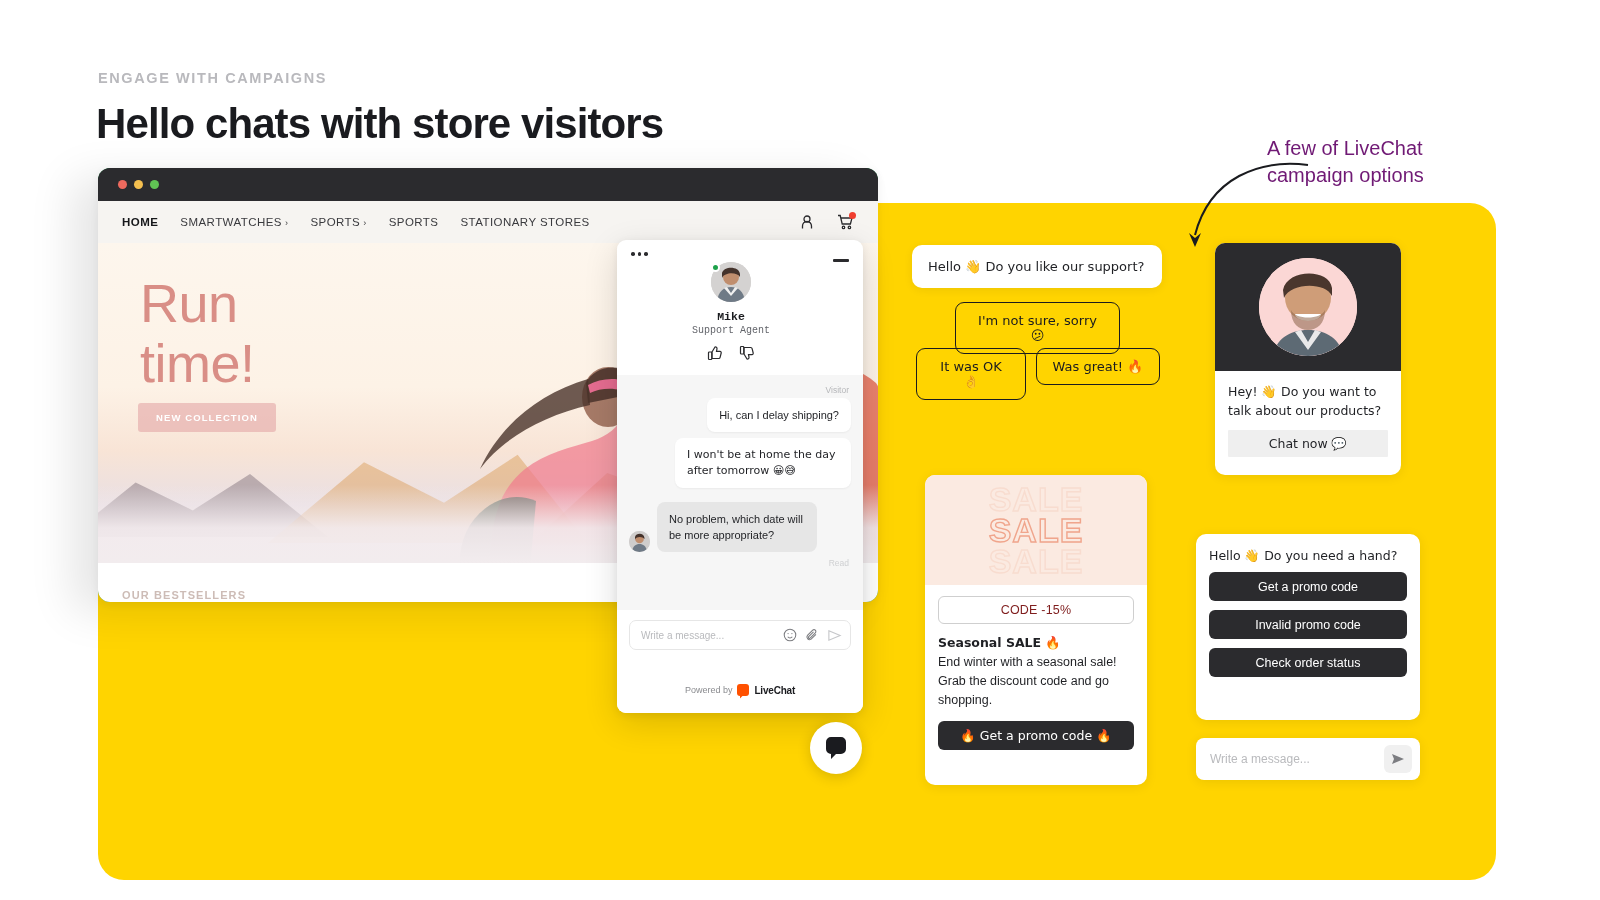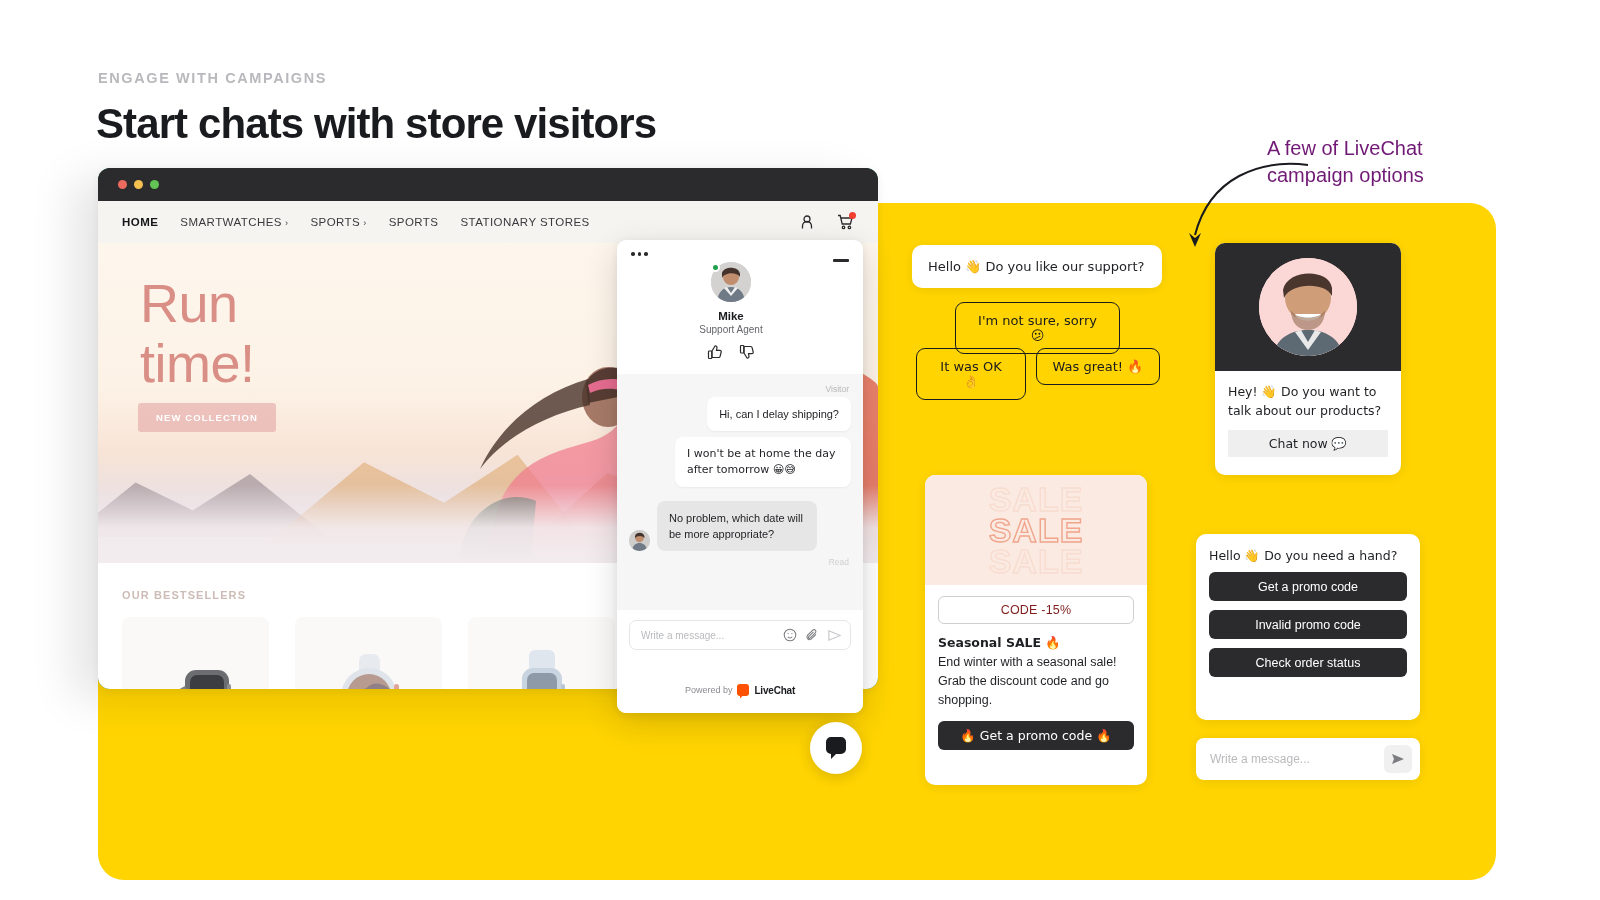--- a/index.html
+++ b/index.html
@@ -25,21 +25,21 @@
   
   .yellow-panel {
     position: absolute; left: 98px; top: 203px;
     width: 1398px; height: 677px;
     background: #FFD400; border-radius: 26px;
   }
 
   
   .browser {
     position: absolute; left: 98px; top: 168px;
-    width: 780px; height: 521px;
+    width: 780px; height: 434px;
     background: #15803d; border-radius: 12px; overflow: hidden;
     box-shadow: -26px 10px 44px rgba(0,0,0,0.10), 0 2px 10px rgba(0,0,0,0.06);
   }
   .titlebar { height: 33px; background: #2b2b2e; display: flex; align-items: center; padding-left: 20px; gap: 7px; }
   .dot { width: 9px; height: 9px; border-radius: 50%; }
   .dot.r { background: #ED6A5E; } .dot.y { background: #F4BF4F; } .dot.g { background: #61C454; }
 
   .navbar {
     height: 42px; background: #f6f4f1; display: flex; align-items: center;
     padding: 0 24px; position: relative; z-index: 4;
@@ -88,21 +88,21 @@
   .bs-lines { display:flex; gap:10px; margin-top:10px; }
   .bs-line { height:12px; border-radius:6px; background:#f0efee; }
 
   
   .chat {
     position: absolute; left: 617px; top: 240px; width: 246px; height: 473px;
     background: #fff; border-radius: 9px; overflow: hidden;
     box-shadow: 0 10px 34px rgba(0,0,0,0.14), 0 2px 8px rgba(0,0,0,0.07);
     z-index: 8; display: flex; flex-direction: column;
   }
-  .chat-top { padding: 12px 32px 0 14px; position: relative; }
+  .chat-top { padding: 12px 32px 0 14px; position: relative; font-family: Liberation Mono, monospace; }
   .dots3 { display:flex; gap:3px; }
   .dots3 i { width:3.5px; height:3.5px; border-radius:50%; background:#2b2b2e; display:block; }
   .minimize { position:absolute; right:14px; top:19px; width:16px; height:2.5px; background:#2b2b2e; border-radius:1px; }
   .agent-block { text-align:center; padding: 6px 0 14px; }
   .avatar-wrap { position:relative; width:40px; height:40px; margin:0 auto; }
   .avatar {
     width:40px; height:40px; border-radius:50%; overflow:hidden; background:#d6d4d2; position:relative;
   }
   .online { position:absolute; left:0px; top:1px; width:9px; height:9px; border-radius:50%;
     background:#1DA14A; border:2px solid #fff; z-index:3; }
@@ -202,21 +202,21 @@
   .send-sq { width:28px; height:28px; border-radius:6px; background:#f0f0f0;
     display:flex; align-items:center; justify-content:center; }
   .emoji { font-family: "DejaVu Sans", sans-serif; }
 </style>
 </head>
 <body>
 
 <div class="stage">
 
   <div class="eyebrow">ENGAGE WITH CAMPAIGNS</div>
-  <h1 class="headline">Start chats with store visitors</h1>
+  <h1 class="headline">Hello chats with store visitors</h1>
 
   <div class="yellow-panel"></div>
 
   <svg class="annot-arrow" viewBox="0 0 130 100">
     <path d="M128 10 C 80 4, 30 22, 15 80" fill="none" stroke="#1a1b1f" stroke-width="2"></path>
     <path d="M15 92 l -6 -14 l 6 5 l 6 -5 z" fill="#1a1b1f"></path>
   </svg>
   <div class="annot">
     <div>A few of LiveChat</div>
     <div>campaign options</div>

